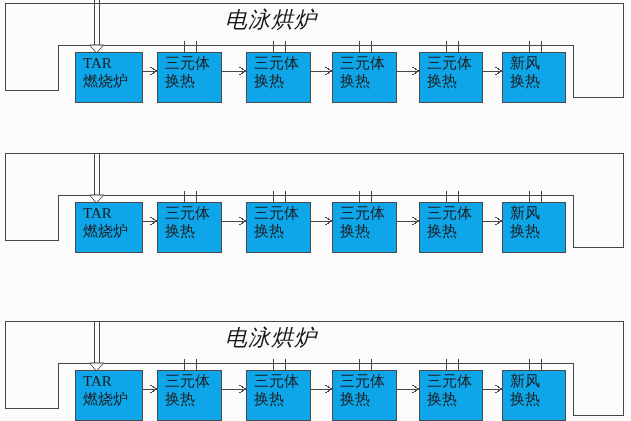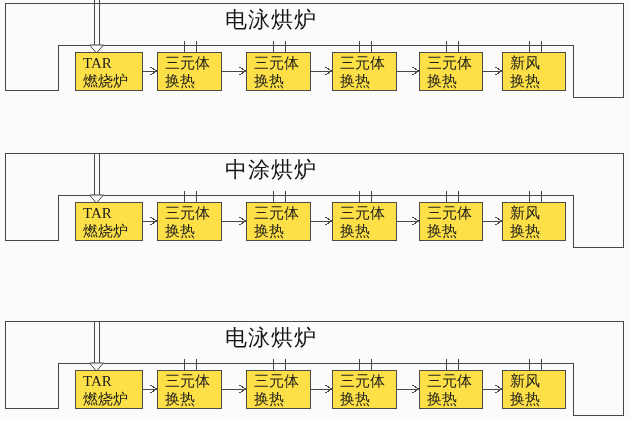--- a/index.html
+++ b/index.html
@@ -7,25 +7,25 @@
     position:relative;width:631px;height:421px;background:#fbfbfb;overflow:hidden;
     font-family:"Liberation Serif","DejaVu Serif",serif;
   }
   .section{position:absolute;left:0;width:631px;height:100px;}
   .section svg{position:absolute;top:0;left:0;display:block;}
   .duct-stroke{stroke:#474747;stroke-width:1;fill:none;shape-rendering:crispEdges;}
   .duct-fill{fill:#fbfbfb;stroke:#474747;stroke-width:1;}
   .title{
     position:absolute;top:6px;left:190px;width:162px;height:28px;
     text-align:center;font-size:22px;line-height:28px;color:#161616;
-    letter-spacing:1px;white-space:nowrap;
+    letter-spacing:1px;white-space:nowrap;font-style:italic;
   }
   .pbox{
-    position:absolute;top:52px;height:39px;box-sizing:border-box;
-    background:#fde047;border:1px solid #4a4a4a;
+    position:absolute;top:52px;height:51px;box-sizing:border-box;
+    background:#0ea5e9;border:1px solid #4a4a4a;
     color:#1c1c1c;font-size:15px;line-height:18px;
     padding:1px 0 0 7px;white-space:nowrap;
   }
 </style>
 </head>
 <body>
 
 <div class="canvas">
 
   <div class="section" style="top:0px">
@@ -102,21 +102,20 @@
       <polyline class="duct-stroke" points="150,67 157,71 150,75"></polyline>
       <line class="duct-stroke" x1="222" y1="71" x2="245" y2="71"></line>
       <polyline class="duct-stroke" points="239,67 246,71 239,75"></polyline>
       <line class="duct-stroke" x1="311" y1="71" x2="331" y2="71"></line>
       <polyline class="duct-stroke" points="325,67 332,71 325,75"></polyline>
       <line class="duct-stroke" x1="397" y1="71" x2="418" y2="71"></line>
       <polyline class="duct-stroke" points="412,67 419,71 412,75"></polyline>
       <line class="duct-stroke" x1="483" y1="71" x2="501" y2="71"></line>
       <polyline class="duct-stroke" points="495,67 502,71 495,75"></polyline>
     </svg>
-    <div class="title">中涂烘炉</div>
     <div class="pbox" style="left:75px;width:68px">
       <div>TAR</div>
       <div>燃烧炉</div>
     </div>
     <div class="pbox" style="left:157px;width:65px">
       <div>三元体</div>
       <div>换热</div>
     </div>
     <div class="pbox" style="left:246px;width:65px">
       <div>三元体</div>

